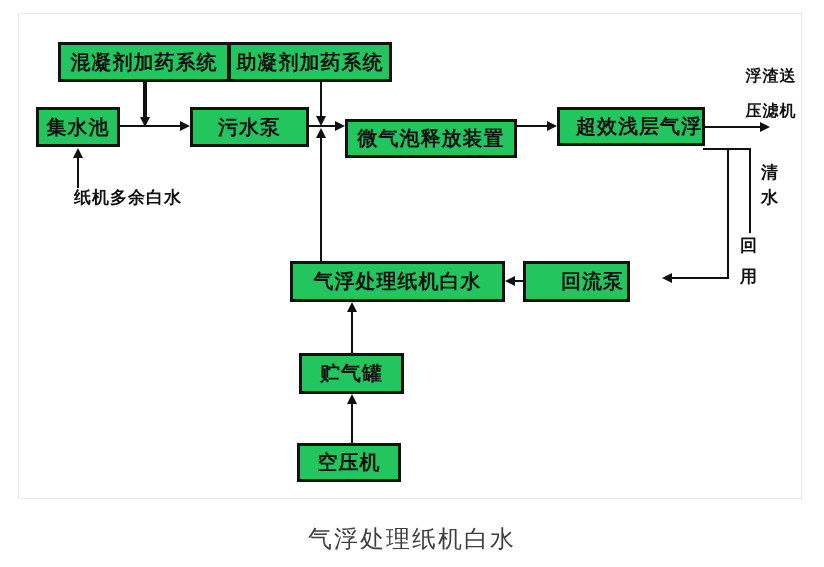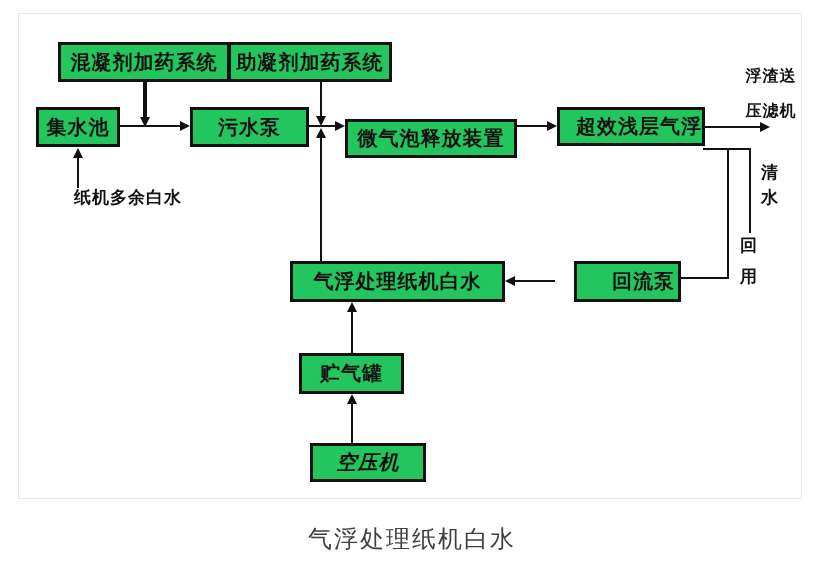--- a/index.html
+++ b/index.html
@@ -35,23 +35,23 @@
     color:var(--caption);font-size:24px;letter-spacing:2px;font-weight:400;
   }
   
   .n-coag{left:58px;top:42px;width:172px;height:40px;}
   .n-aid{left:228px;top:42px;width:164px;height:40px;}
   .n-collect{left:36px;top:107px;width:84px;height:40px;}
   .n-pump{left:190px;top:107px;width:119px;height:40px;}
   .n-bubble{left:345px;top:107px;width:172px;height:39px;margin-top:12px;}
   .n-daf{left:557px;top:107px;width:148px;height:39px;padding-left:16px;}
   .n-dissolve{left:290px;top:261px;width:215px;height:41px;}
-  .n-return{left:574px;top:261px;width:107px;height:41px;padding-left:32px;}
+  .n-return{left:523px;top:261px;width:107px;height:41px;padding-left:32px;}
   .n-tank{left:299px;top:353px;width:105px;height:41px;text-align:center;}
-  .n-comp{left:310px;top:443px;width:116px;height:39px;font-style:italic;}
+  .n-comp{left:297px;top:443px;width:104px;height:39px;}
 </style>
 </head>
 <body>
 
 <div class="stage">
   <div class="frame"></div>
 
   <div class="v thick" style="left:143px;top:82px;height:36px;"></div>
   <div class="arr arr-d" style="left:140px;top:117px;"></div>
 

